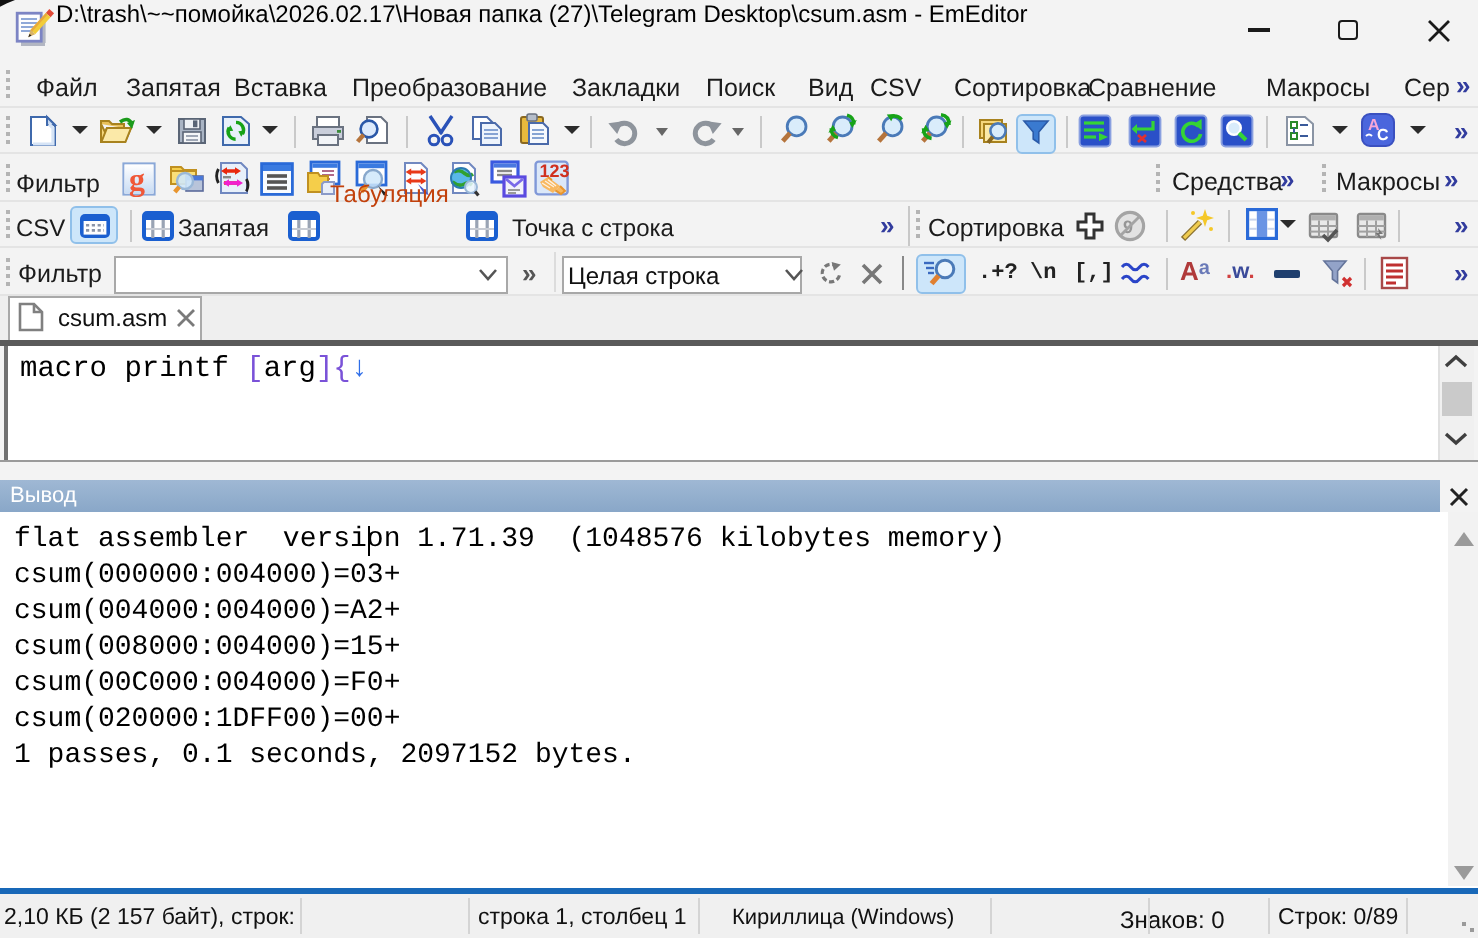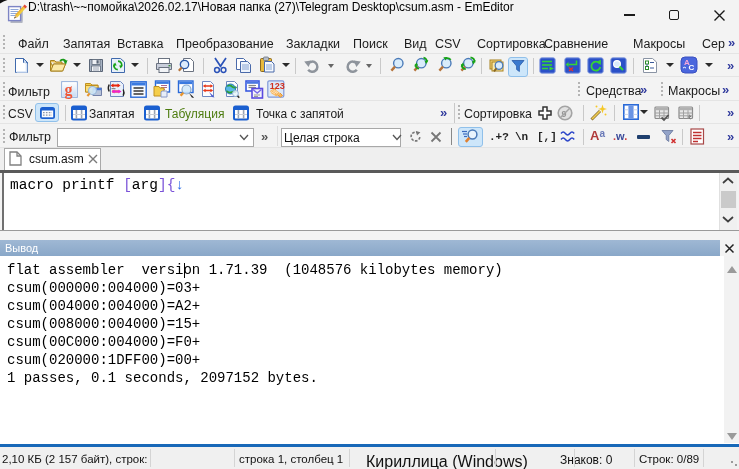--- a/index.html
+++ b/index.html
@@ -367,25 +367,25 @@
     </g>
 </svg>
 <div class="sep" style="left:65px;top:105px;height:16px"></div>
 <svg class="a" style="left:71px;top:104.5px" width="16" height="16">
     <use href="#tbl"></use>
   </svg>
 <div class="a" style="left:89px;top:107px;font-size:12px;color:#1b1b1b">Запятая</div>
 <svg class="a" style="left:143.5px;top:104.5px" width="16" height="16">
     <use href="#tbl"></use>
   </svg>
-<div class="a" style="left:165px;top:107px;font-size:12px;color:#4d7c0f">Табуляция</div>
+<div class="a" style="left:165px;top:90px;font-size:12px;color:#c2410c">Табуляция</div>
 <svg class="a" style="left:233px;top:104.5px" width="16" height="16">
     <use href="#tbl"></use>
   </svg>
-<div class="a" style="left:256px;top:107px;font-size:12px;color:#1b1b1b">Точка с запятой</div>
+<div class="a" style="left:256px;top:107px;font-size:12px;color:#1b1b1b">Точка с строка</div>
 <div class="chev" style="left:440px;top:105px">»</div>
 <div class="sep" style="left:454px;top:103px;height:20px;background:#c8c8c8"></div>
 <div class="grip" style="left:458px;top:105px;height:16px"></div>
 <div class="a" style="left:464px;top:106.5px;font-size:12.4px;color:#1b1b1b">Сортировка</div>
 <svg class="a" style="left:537.5px;top:106px" width="14" height="14">
 <path d="M5,1 h4 v4 h4 v4 h-4 v4 h-4 v-4 h-4 v-4 h4 z" fill="#fff" stroke="#333" stroke-width="1.5"></path>
 </svg>
 <svg class="a" style="left:557px;top:104.5px" width="16" height="16" opacity="0.75">
 <circle cx="8" cy="8" r="6.8" fill="#ddd" stroke="#8a8a8a" stroke-width="1.6"></circle>
 <text x="4.5" y="11.5" font-size="9" fill="#777" font-family="Liberation Sans" font-weight="bold">9</text>
@@ -538,21 +538,21 @@
 <div class="a" style="left:184px;top:263px;width:1.3px;height:15px;background:#000"></div>
 <div class="a" style="left:724px;top:256px;width:15px;height:187px;background:#f2f2f2"></div>
 <div class="a" style="left:727px;top:266px;width:0;height:0;border-left:5px solid transparent;border-right:5px solid transparent;border-bottom:7px solid #9a9a9a"></div>
 <div class="a" style="left:727px;top:433px;width:0;height:0;border-left:5px solid transparent;border-right:5px solid transparent;border-top:7px solid #9a9a9a"></div>
 
 <div class="a" style="left:0;top:443.5px;width:739px;height:3.5px;background:#1868b8"></div>
 <div class="a" style="left:0;top:447px;width:739px;height:22px;background:#f0f0f0"></div>
 <div class="a" style="left:2px;top:452.5px;font-size:11.5px;color:#111;white-space:nowrap">2,10 КБ (2 157 байт), строк:</div>
 <div class="a" style="left:155px;top:479px;font-size:17px;color:#111">x86 Assembler</div>
 <div class="a" style="left:239px;top:452.5px;font-size:11.5px;color:#111">строка 1, столбец 1</div>
-<div class="a" style="left:366px;top:452.5px;font-size:16px;color:#111">Кириллица (Windows)</div>
+<div class="a" style="left:366px;top:452.5px;font-size:11px;color:#111">Кириллица (Windows)</div>
 <div class="a" style="left:560px;top:452.5px;font-size:12px;color:#111">Знаков: 0</div>
 <div class="a" style="left:639px;top:452.5px;font-size:11.5px;color:#111">Строк: 0/89</div>
 <div class="sep" style="left:150px;top:449px;height:18px;background:#d4d4d4"></div>
 <div class="sep" style="left:234px;top:449px;height:18px;background:#d4d4d4"></div>
 <div class="sep" style="left:349px;top:449px;height:18px;background:#d4d4d4"></div>
 <div class="sep" style="left:495px;top:449px;height:18px;background:#d4d4d4"></div>
 <div class="sep" style="left:574px;top:449px;height:18px;background:#d4d4d4"></div>
 <div class="sep" style="left:634px;top:449px;height:18px;background:#d4d4d4"></div>
 <div class="sep" style="left:703px;top:449px;height:18px;background:#d4d4d4"></div>
 <div class="a" style="left:731px;top:461px;width:2px;height:2px;background:#9a9a9a"></div>

